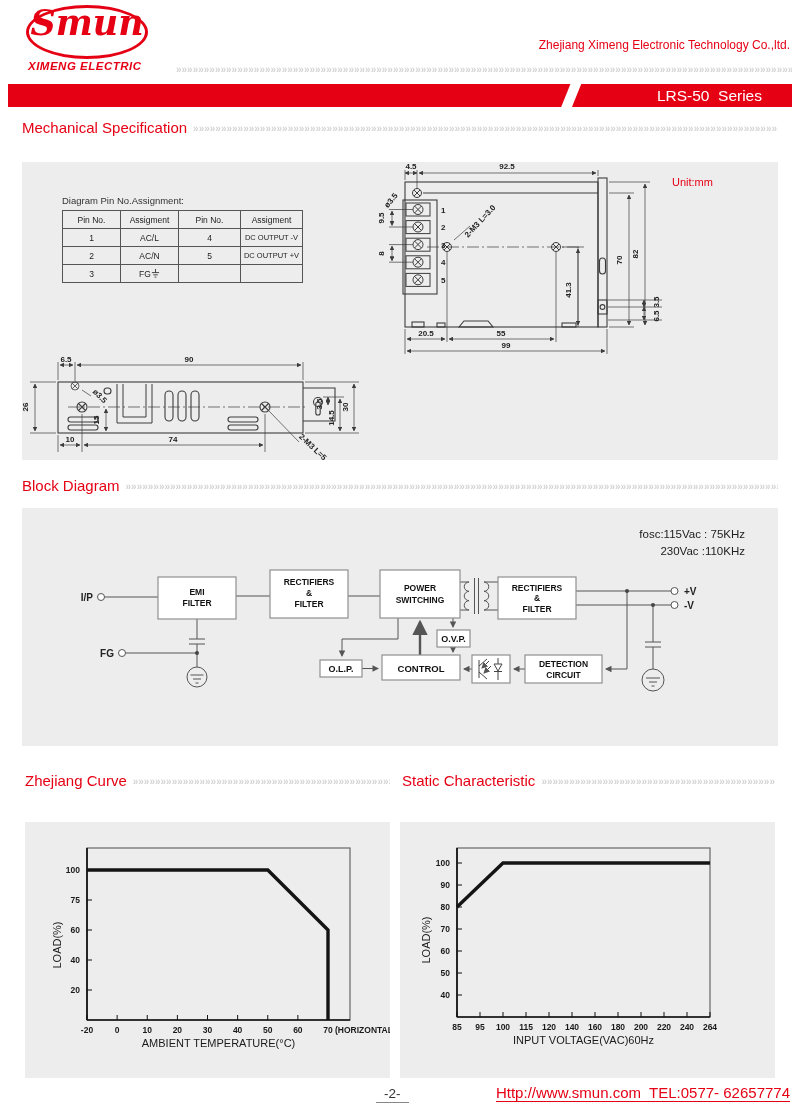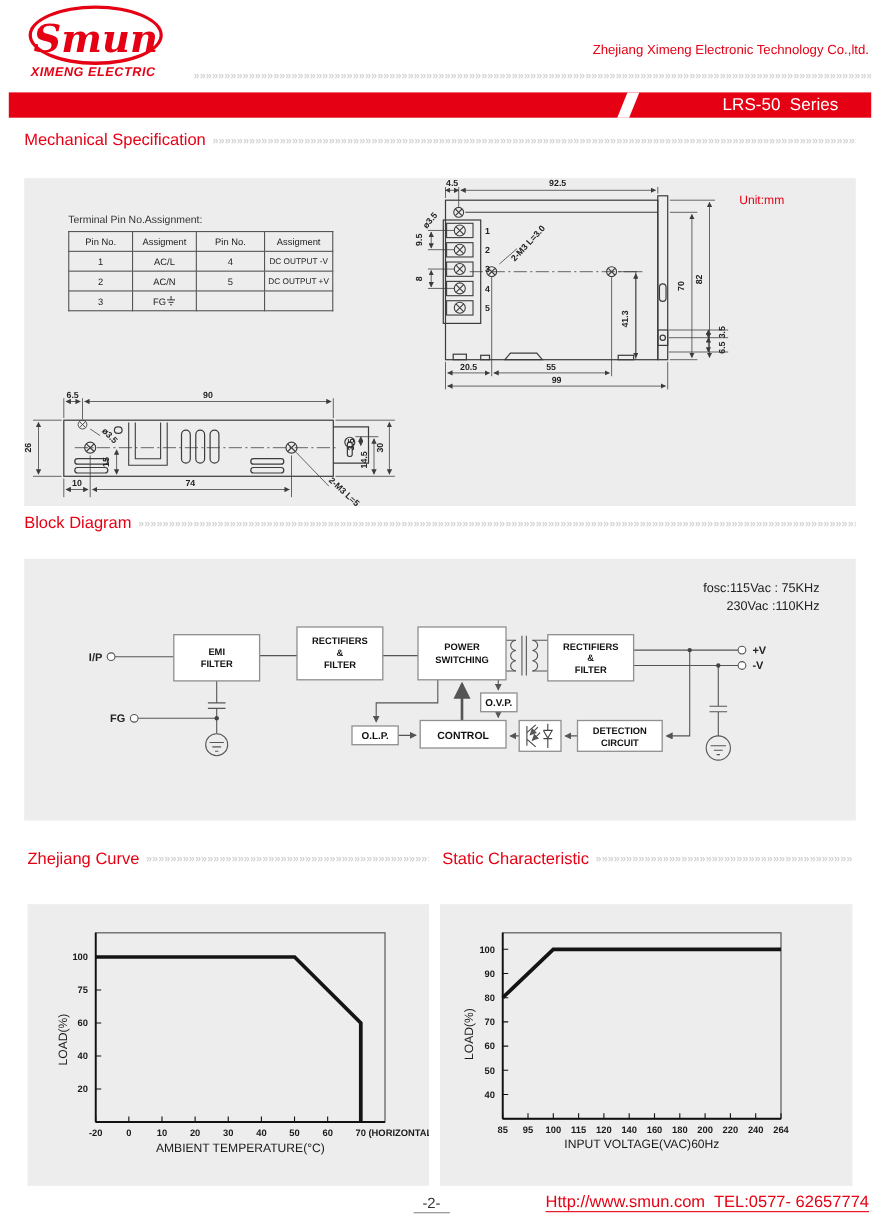--- a/index.html
+++ b/index.html
@@ -3,21 +3,21 @@
 <meta charset="utf-8">
 <style>
   :root{ --red:#e60014; --panel:#ededed; --ink:#3c3c3c; }
   html,body{margin:0;padding:0}
   body{width:800px;height:1117px;background:#fff;font-family:"Liberation Sans","DejaVu Sans",sans-serif;position:relative;overflow:hidden}
   .page{position:absolute;inset:0}
   .panel{position:absolute;background:var(--panel)}
   .chev{color:#d3d3d3;font-size:10px;font-weight:bold;overflow:hidden;white-space:nowrap;flex:1;height:15px;line-height:15px;margin-left:6px}
   .sec-head{position:absolute;display:flex;align-items:flex-end;color:var(--red);font-size:15px}
   
-  .logo{position:absolute;left:26px;top:5px;width:116px;height:48px;border:3px solid var(--red);border-radius:50%;display:flex;align-items:flex-end;justify-content:center}
+  .logo{position:absolute;left:26px;top:5px;width:116px;height:48px;border:3px solid var(--red);border-radius:50%;display:flex;align-items:flex-start;justify-content:center}
   .logo-text{font-family:"DejaVu Serif",serif;font-style:italic;font-weight:bold;font-size:35px;color:var(--red);line-height:1;transform:translateY(-3px)}
   .logo-sub{position:absolute;left:28px;top:60px;width:132px;color:var(--red);font-size:11.5px;font-style:italic;font-weight:bold;border-bottom:2px solid var(--red);padding-bottom:16px;letter-spacing:.5px}
   .company{position:absolute;right:10px;top:38px;color:var(--red);font-size:12px}
   .chev-band{position:absolute;left:170px;right:8px;top:62px;height:15px;display:flex}
   .title-bar{position:absolute;left:8px;right:8px;top:84px;height:23px;background:var(--red);color:#fff;overflow:hidden}
   .tb-left{position:absolute;left:12px;top:0;line-height:23px;font-size:15.5px}
   .tb-slash{position:absolute;left:558px;top:-4px;width:10px;height:32px;background:#fff;transform:rotate(22deg)}
   .tb-right{position:absolute;right:30px;top:0;line-height:23px;font-size:15.5px;white-space:pre}
   
   .pin-caption{position:absolute;left:40px;top:33px;font-size:9.5px;color:#333}
@@ -55,21 +55,21 @@
     <span class="tb-right">LRS-50  Series</span>
   </div>
 
   <div class="sec-head" style="left:22px;top:119px;width:756px">
     <span>Mechanical Specification</span>
     <span class="chev">»»»»»»»»»»»»»»»»»»»»»»»»»»»»»»»»»»»»»»»»»»»»»»»»»»»»»»»»»»»»»»»»»»»»»»»»»»»»»»»»»»»»»»»»»»»»»»»»»»»»»»»»»»»»»»»»»»»»»»»»»»»»»»»»»»»»»»»»»»»»»»»»»»»»»»»»»»»»»»»»</span>
   </div>
 
   <div class="panel" style="left:22px;top:162px;width:756px;height:298px">
     <div class="unit-label">Unit:mm</div>
-    <div class="pin-caption">Terminal Pin No.Assignment:</div>
+    <div class="pin-caption">Diagram Pin No.Assignment:</div>
     <table class="pin-table">
       <colgroup>
           <col style="width:58px">
           <col style="width:58px">
           <col style="width:62px">
           <col style="width:62px">
         </colgroup>
       <tbody>
           <tr>
         <th>Pin No.</th>
@@ -236,21 +236,21 @@
         <text class="dim" x="48" y="280" text-anchor="middle">10</text>
         <text class="dim" x="151" y="280" text-anchor="middle">74</text>
         <text class="dim" x="300" y="242" text-anchor="middle" transform="rotate(-90 300 242)">3.5</text>
         <text class="dim" x="312" y="256" text-anchor="middle" transform="rotate(-90 312 256)">14.5</text>
         <text class="dim" x="326" y="245" text-anchor="middle" transform="rotate(-90 326 245)">30</text>
         <text class="dim" x="289" y="287" text-anchor="middle" transform="rotate(43 289 287)">2-M3 L=5</text>
       </g>
     </svg>
   </div>
 
-  <div class="sec-head" style="left:22px;top:467px;width:756px">
+  <div class="sec-head" style="left:22px;top:477px;width:756px">
     <span>Block Diagram</span>
     <span class="chev">»»»»»»»»»»»»»»»»»»»»»»»»»»»»»»»»»»»»»»»»»»»»»»»»»»»»»»»»»»»»»»»»»»»»»»»»»»»»»»»»»»»»»»»»»»»»»»»»»»»»»»»»»»»»»»»»»»»»»»»»»»»»»»»»»»»»»»»»»»»»»»»»»»»»»»»»»»»»»»»»</span>
   </div>
 
   <div class="panel" style="left:22px;top:508px;width:756px;height:238px">
     <svg class="block-svg" width="756" height="238" viewBox="0 0 756 238">
       <defs>
         <marker id="arb" viewBox="0 0 10 10" refX="8.5" refY="5" markerWidth="6.5" markerHeight="6.5" orient="auto-start-reverse">
             <path d="M0,0L10,5L0,10z" fill="#555"></path>
           </marker>

